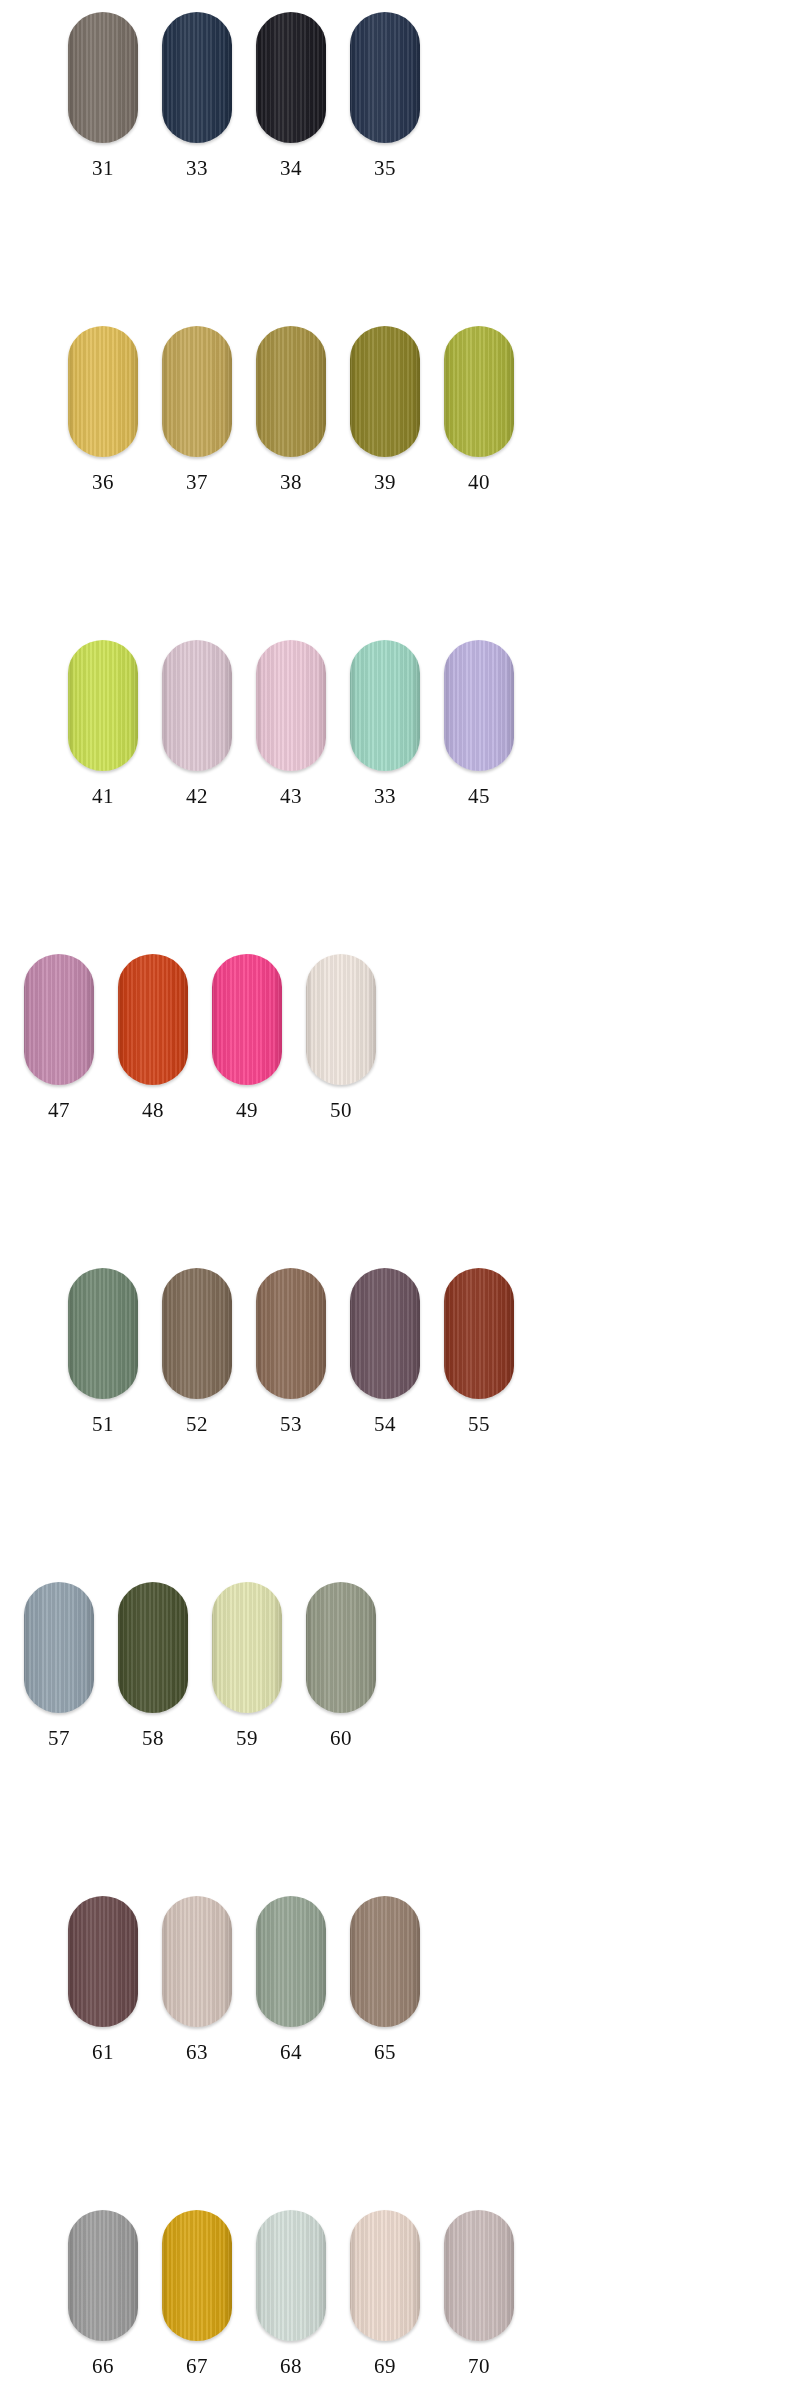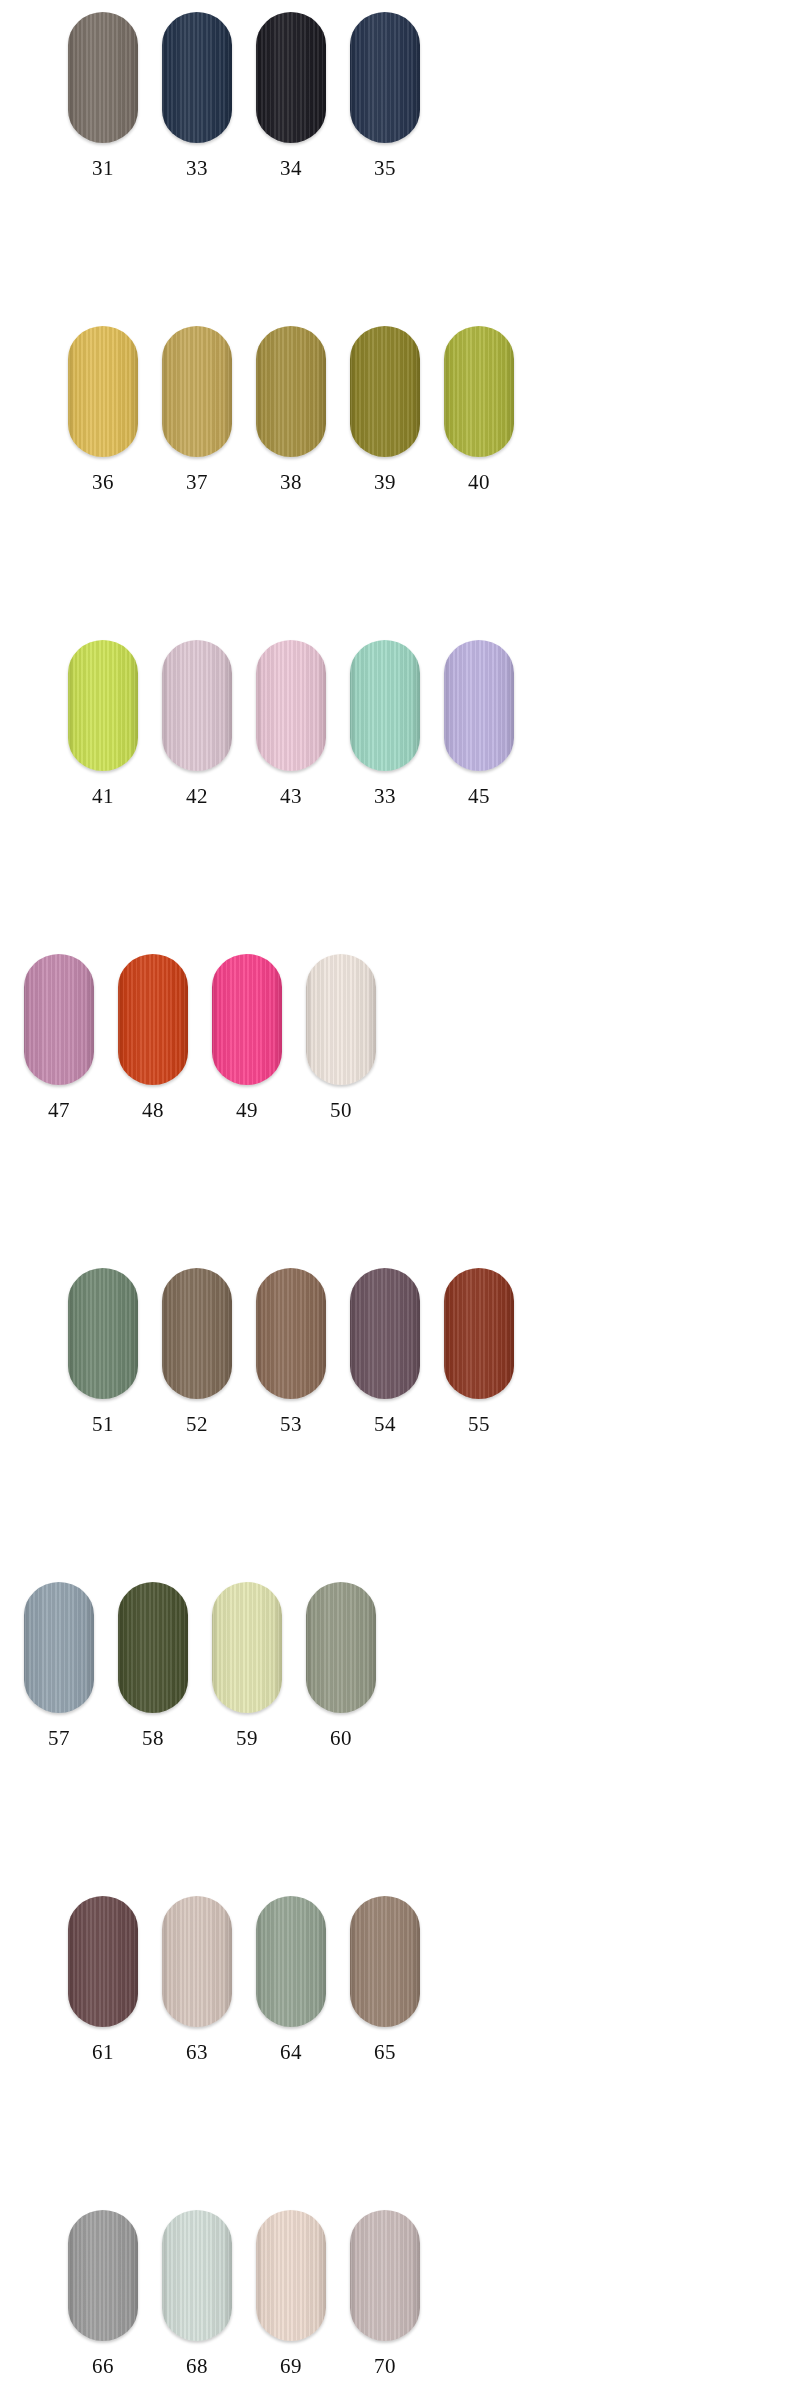--- a/index.html
+++ b/index.html
@@ -403,20 +403,29 @@
         <div class="chip-wrap">
           <div class="chip" title="66 medium grey" style="background-color: rgb(157, 157, 157);">
             <div class="shade"></div>
             <div class="texture"></div>
           </div>
         </div>
         <div class="chip-label">66</div>
       </div>
       <div class="swatch-cell">
         <div class="chip-wrap">
+          <div class="chip" title="67 mustard yellow" style="background-color: rgb(215, 164, 17);">
+            <div class="shade"></div>
+            <div class="texture"></div>
+          </div>
+        </div>
+        <div class="chip-label">67</div>
+      </div>
+      <div class="swatch-cell">
+        <div class="chip-wrap">
           <div class="chip" title="68 pale mint grey" style="background-color: rgb(210, 222, 216);">
             <div class="shade"></div>
             <div class="texture"></div>
           </div>
         </div>
         <div class="chip-label">68</div>
       </div>
       <div class="swatch-cell">
         <div class="chip-wrap">
           <div class="chip" title="69 blush nude" style="background-color: rgb(236, 217, 205);">

